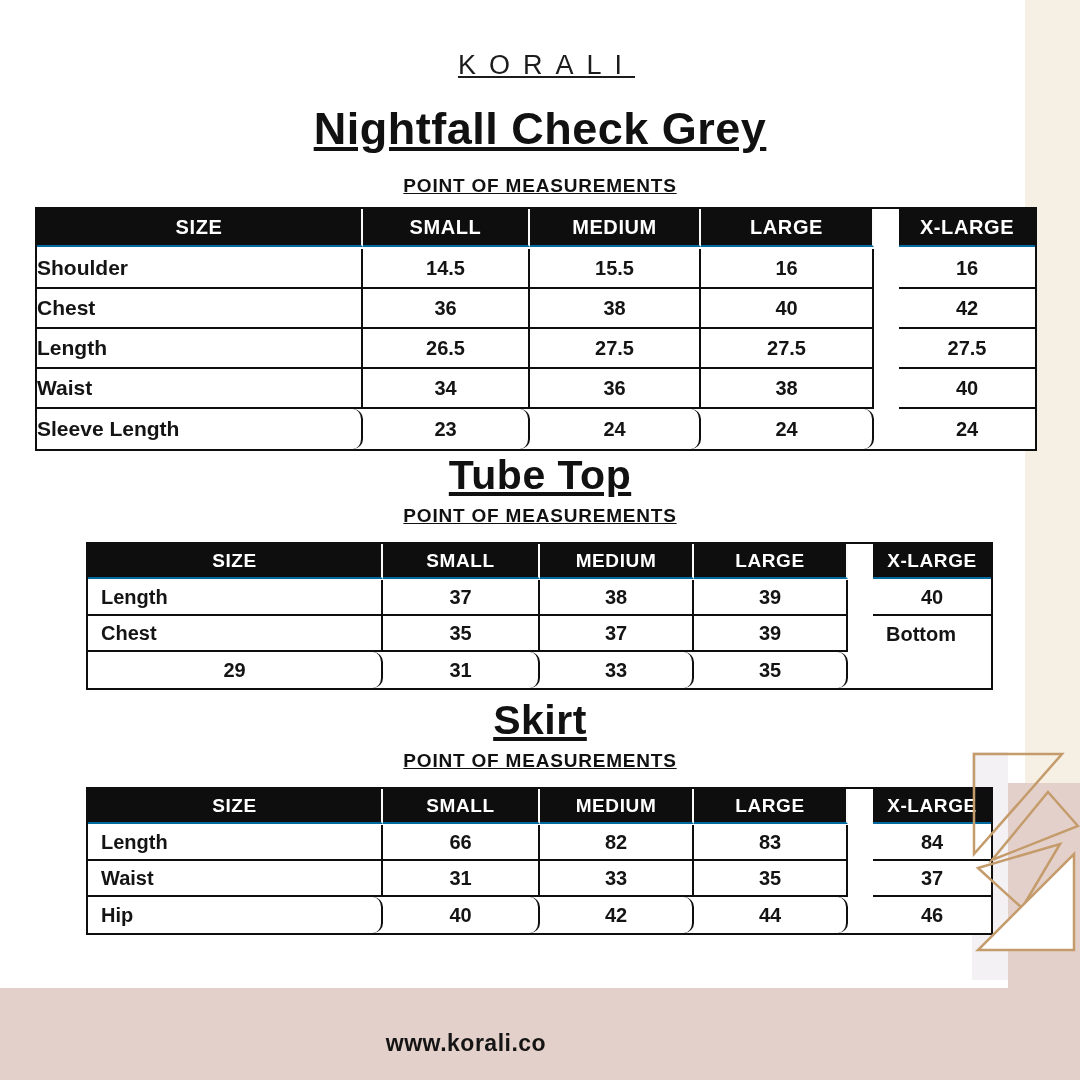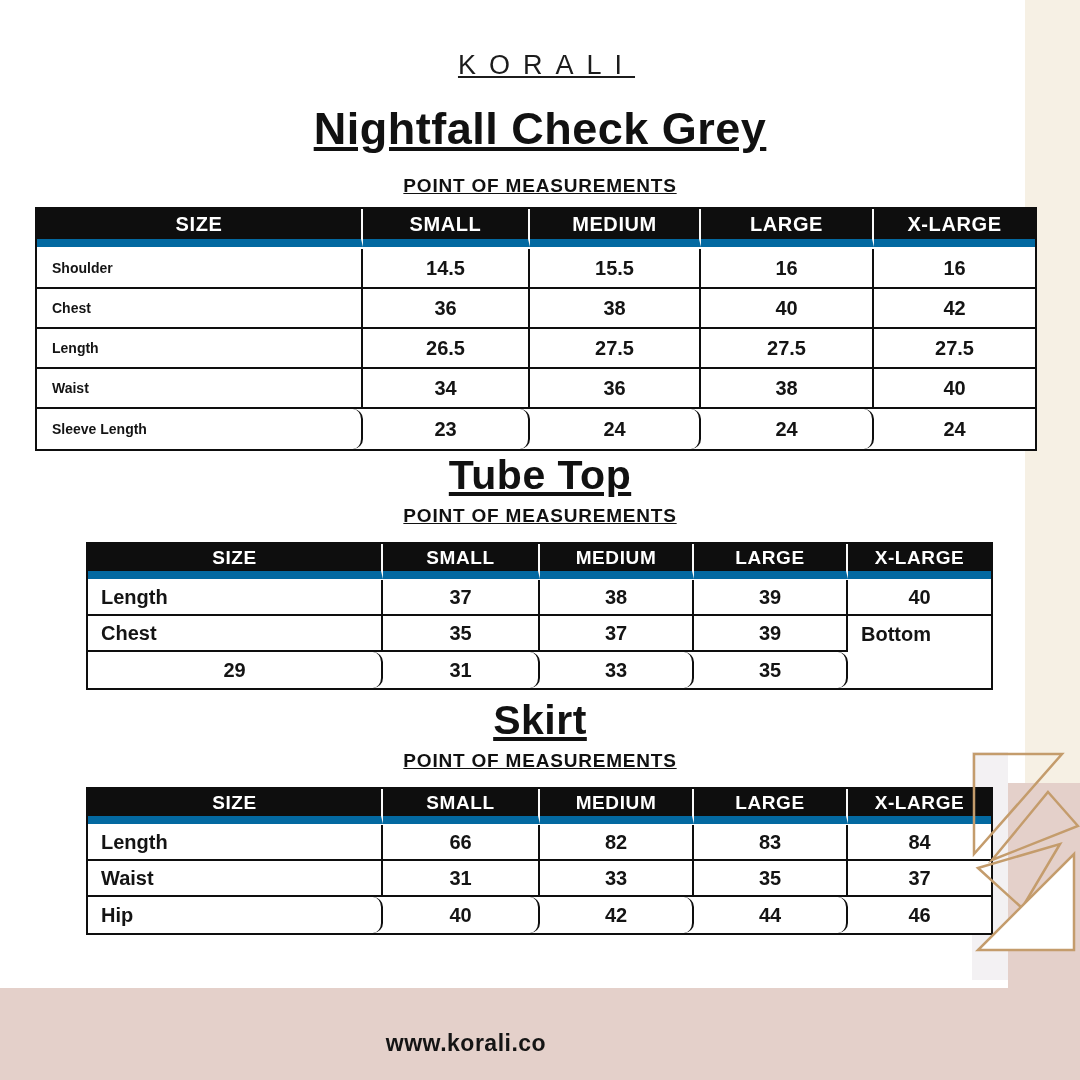--- a/index.html
+++ b/index.html
@@ -25,26 +25,26 @@
   .t2-title { top:452px; }  .t2-sub { top:505px; }
   .t3-title { top:697px; }  .t3-sub { top:750px; }
 
   
   .mtable { position:absolute; z-index:2; display:grid; border:2px solid #0e0e0e; background:#fff; }
   .t1 { left:35px;  top:207px; width:1002px; grid-template-columns:326px 167px 171px 173px 161px; grid-auto-rows:40px; }
   .t1 .hrow { height:38px; }
   .t23 { left:86px; top:542px; width:907px; grid-template-columns:295px 157px 154px 154px 143px; grid-auto-rows:36px; }
   .t3pos { top:787px !important; }
   .cell { display:flex; align-items:center; border-right:2px solid #0e0e0e; border-bottom:2px solid #0e0e0e; background:#fff; }
-  .cell:nth-child(5n) { border-right:none; }
-  .hcell { background:#0e0e0e; color:#fff; justify-content:center; font-weight:700; font-size:20px; letter-spacing:0.6px; border-right:2px solid #fafafa; border-bottom:8px solid #0369a1; }
+  .cell:nth-child(5n) { border-right:none;margin-left:25px; }
+  .hcell { background:#0e0e0e; color:#fff; justify-content:center; font-weight:700; font-size:20px; letter-spacing:0.6px; border-right:2px solid #fafafa; border-bottom:2px solid #0369a1; }
   .t1 .hcell { height:38px; }
   .t23 .hcell { height:35px; font-size:19px; }
   .hcell:nth-child(5n) { border-right:none; }
-  .lcell { justify-content:flex-start; padding-left:15px; font-weight:600; font-size:14px; }
+  .lcell { justify-content:flex-start; font-weight:600; font-size:21px; }
   .t23 .lcell { font-size:20px; padding-left:13px; }
   .vcell { justify-content:center; font-weight:600; font-size:20px; }
   .mtable .last-row { border-bottom:none;border-radius:10px; }
 
   
   .footer-band { position:absolute; left:0; top:988px; width:932px; height:92px; z-index:2;
     display:flex; justify-content:center; align-items:center; padding-top:18px;
     font-size:23px; font-weight:700; letter-spacing:0.5px; color:#141414; }
 </style>
 </head>

